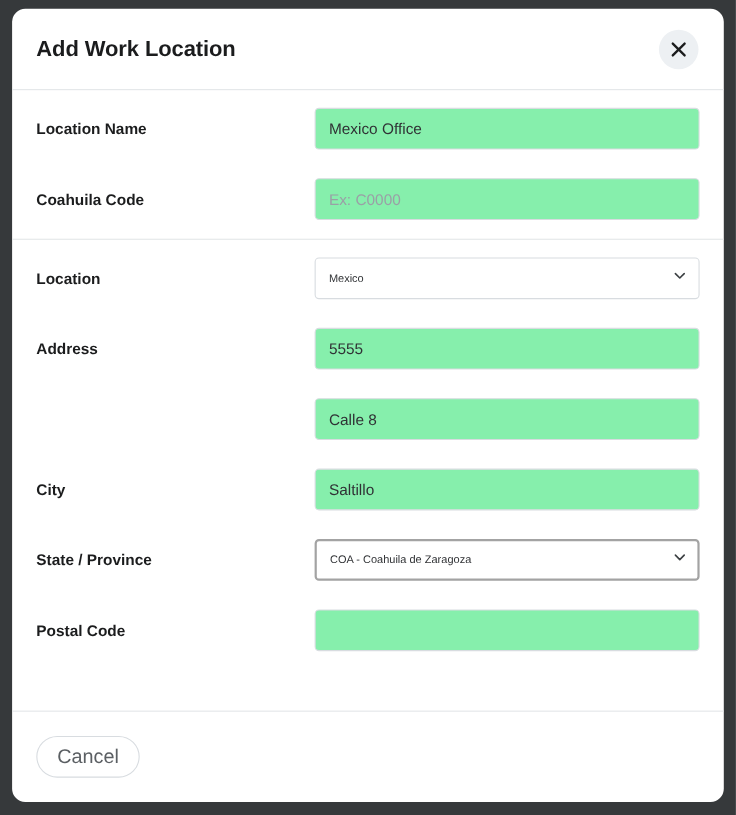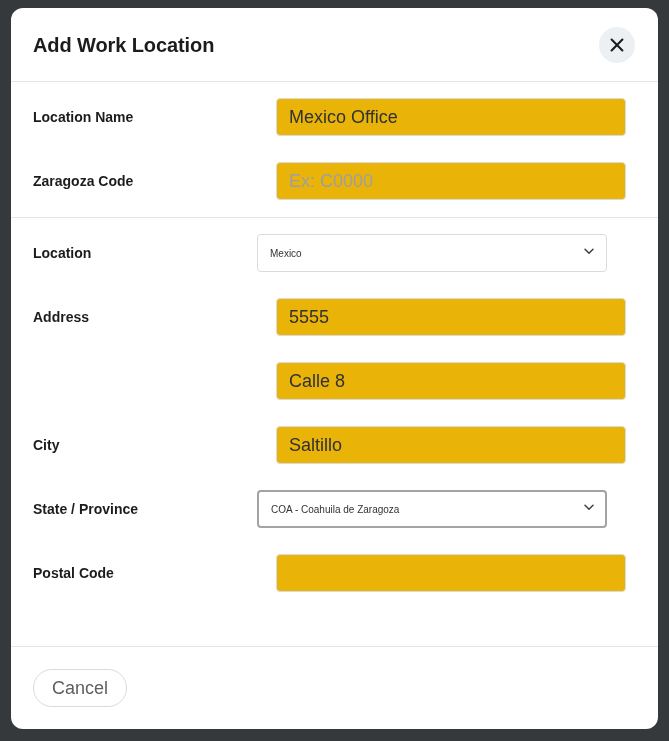--- a/index.html
+++ b/index.html
@@ -79,20 +79,21 @@
   }
   .form-section.sec-1 { padding-top: 16px; padding-bottom: 17px; }
   .form-section.divided { border-top: 1px solid #e3e6e8; padding-top: 16px; }
 
   .field-row {
     display: flex;
     align-items: center;
     min-height: 38px;
     padding: 0 22px 0 22px;
     margin-bottom: 26px;
+    justify-content: space-between;
   }
   .field-row:last-child { margin-bottom: 0; }
 
   .field-label {
     width: 224px;
     flex: 0 0 224px;
     font-size: 14px;
     font-weight: bold;
     color: #1b1c1d;
     line-height: 18px;
@@ -105,27 +106,26 @@
     flex: 1 1 auto;
     max-width: 350px;
     position: relative;
   }
 
   .txt-input {
     width: 350px;
     height: 38px;
     border: 1px solid #d8dce0;
     border-radius: 4px;
-    background: #eab308;
-    font-family: "Liberation Sans", sans-serif;
-    font-size: 18px;
+    background: #86efac;
+    font-family: "Liberation Sans", sans-serif;
+    font-size: 14px;
     color: #303235;
     padding: 0 12px;
     outline: none;
-    margin-left: 19px;
   }
   .txt-input::placeholder { color: #9aa0a6; }
 
   .select-wrap {
     position: relative;
     width: 350px;
     height: 38px;
   }
   .select-box {
     width: 350px;
@@ -206,21 +206,21 @@
     </button>
   </div>
 
   <div class="modal-body">
     <div class="form-section sec-1">
         <div class="field-row">
           <div class="field-label">Location Name</div>
           <div class="field-control"><input type="text" class="txt-input" value="Mexico Office" placeholder="" style=""></div>
         </div>
         <div class="field-row">
-          <div class="field-label">Zaragoza Code</div>
+          <div class="field-label">Coahuila Code</div>
           <div class="field-control"><input type="text" class="txt-input" value="" placeholder="Ex: C0000" style=""></div>
         </div>
       </div>
     <div class="form-section divided">
         <div class="field-row">
           <div class="field-label">Location</div>
           <div class="field-control">
             <div class="select-wrap">
               <div class="select-box">Mexico</div>
               <span class="chevron"><svg width="14" height="14" viewBox="0 0 14 14" aria-hidden="true">

